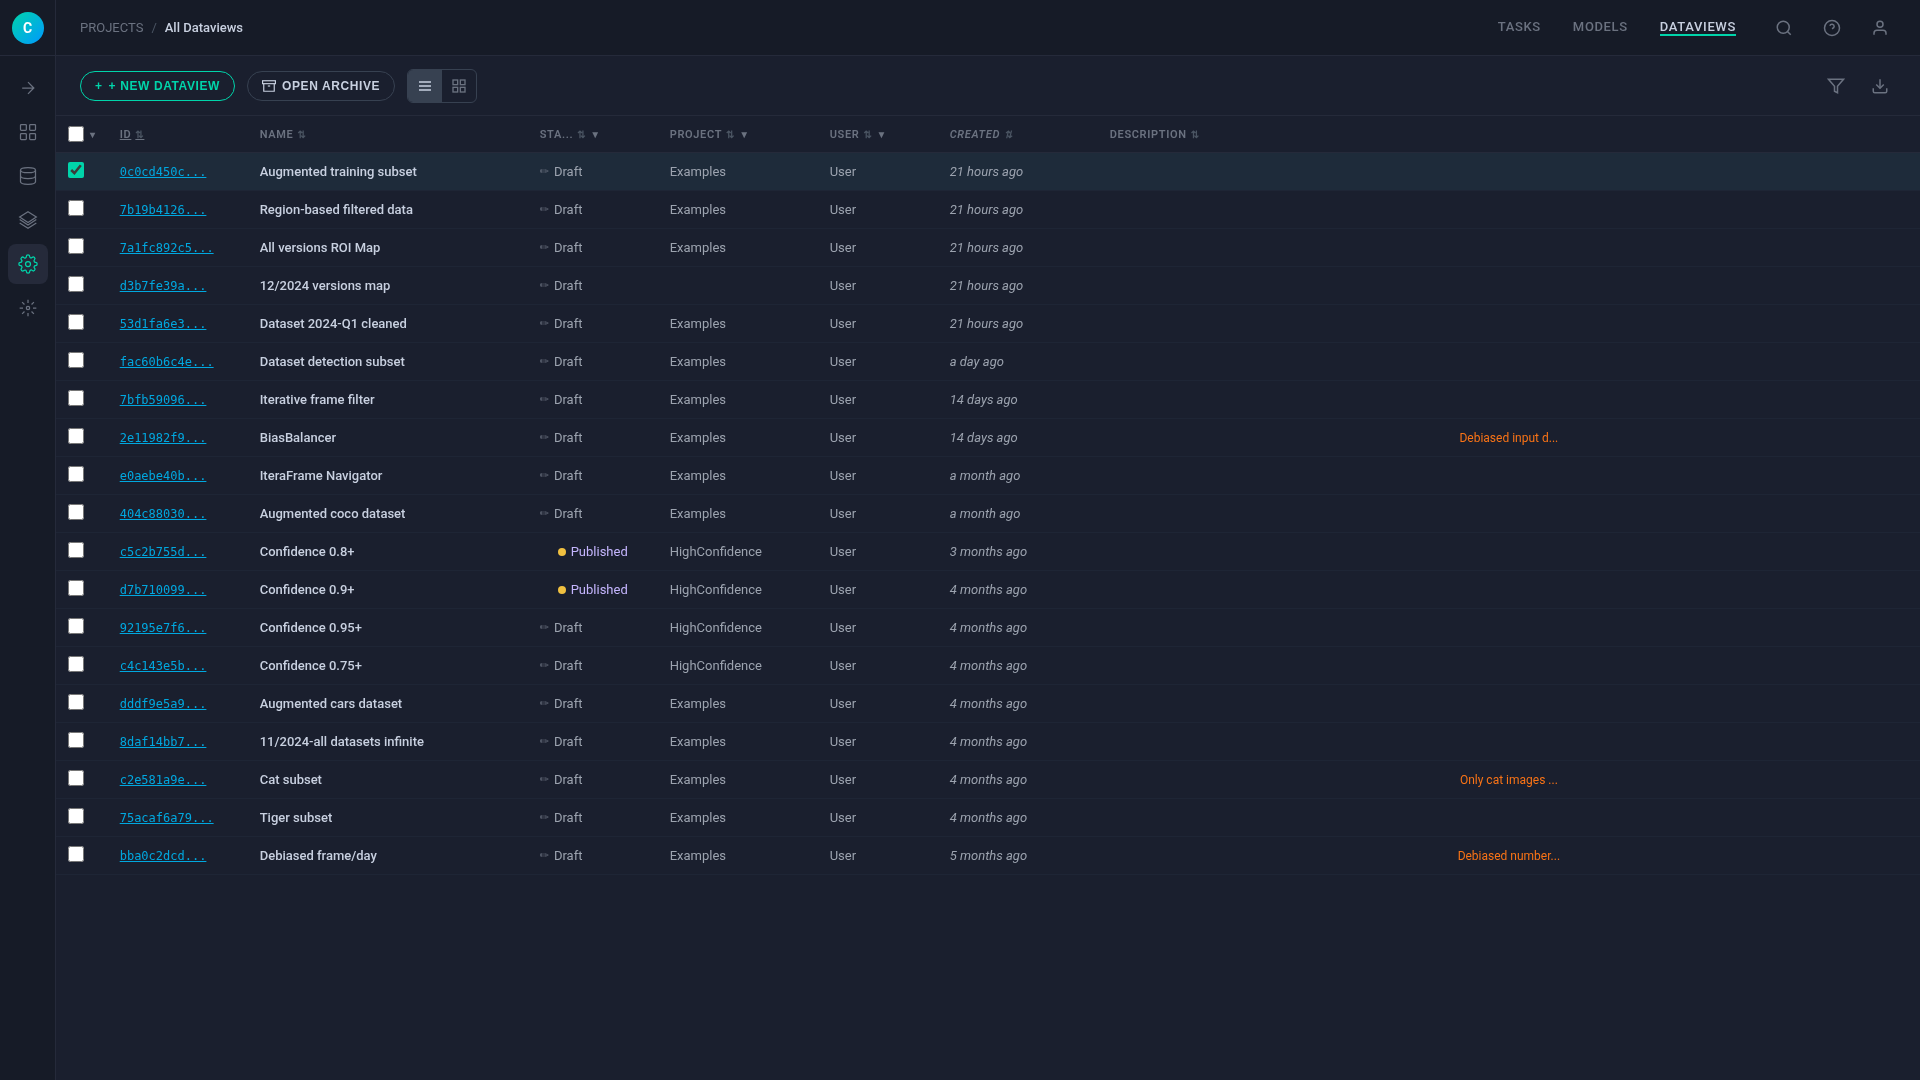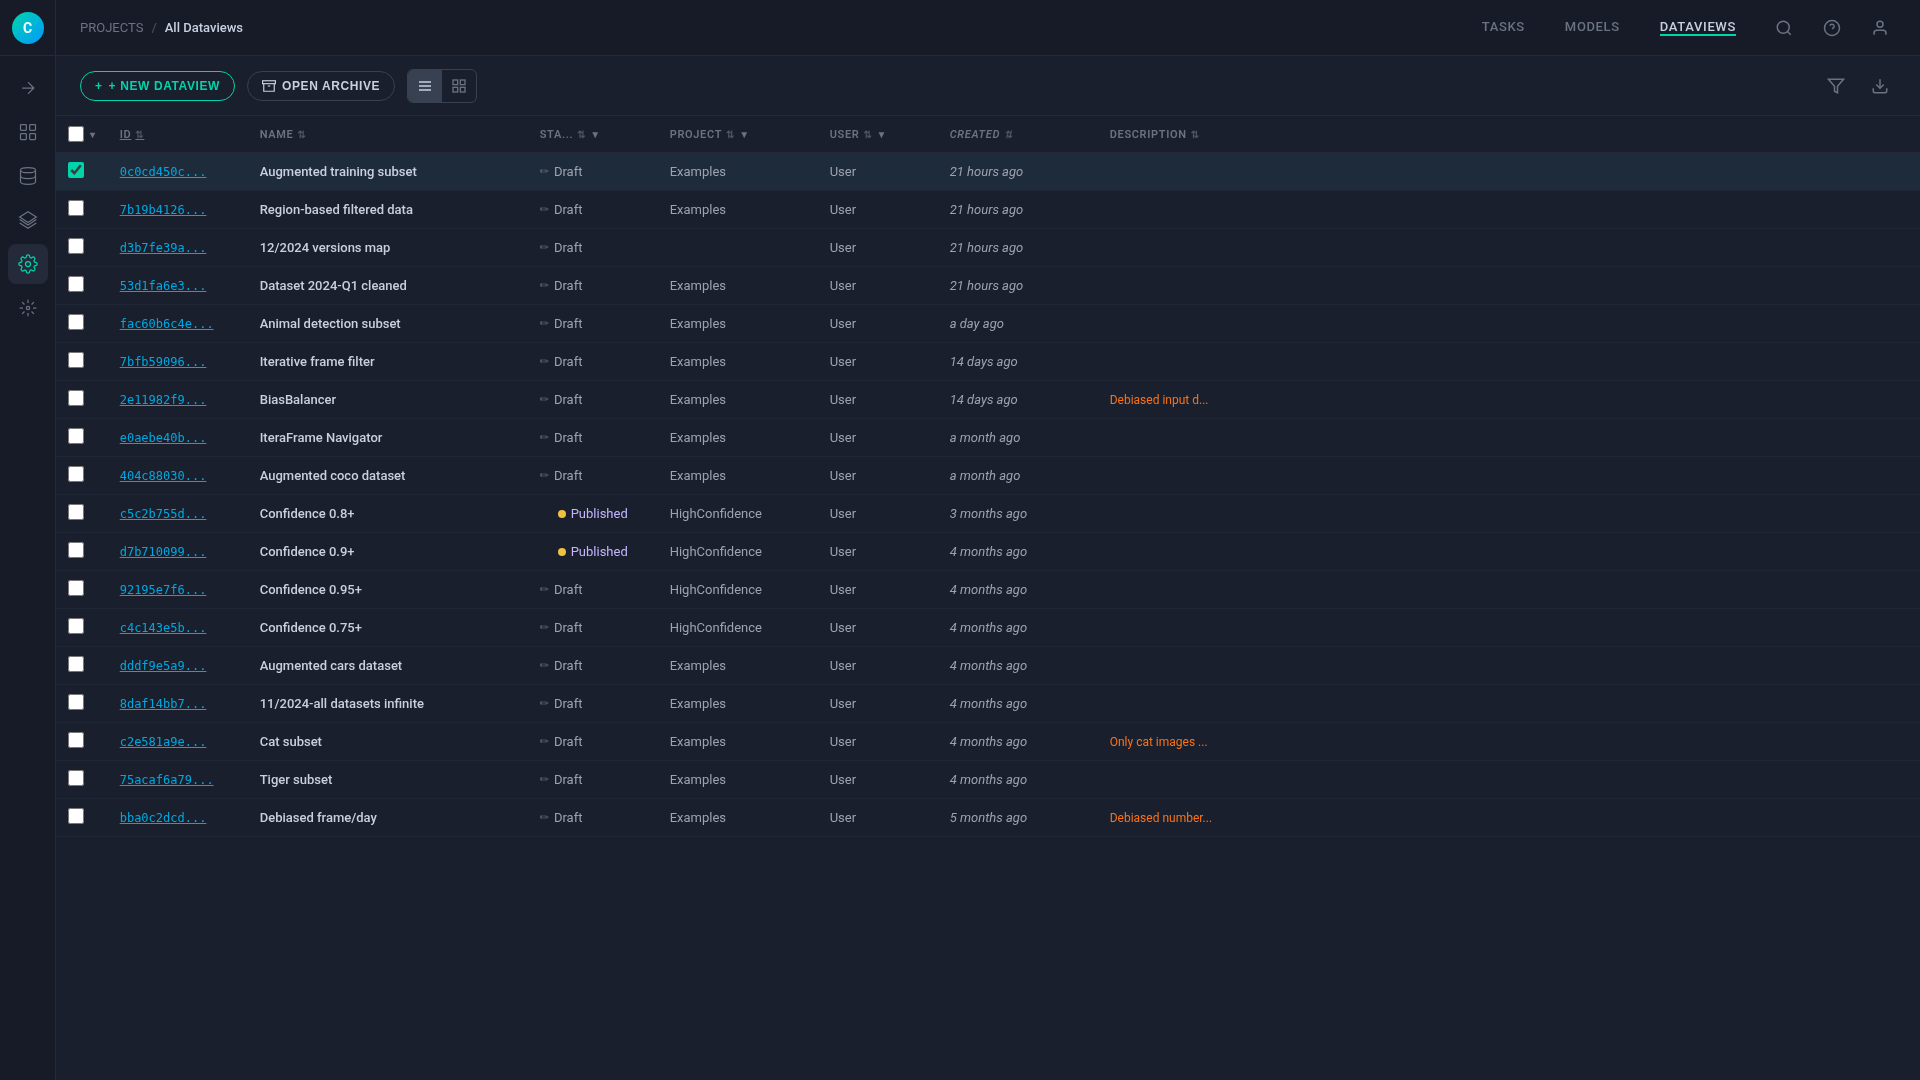--- a/index.html
+++ b/index.html
@@ -92,21 +92,21 @@
       color: #6b7280;
       font-size: 13px;
       flex: 1;
     }
     .breadcrumb-projects { color: #6b7280; }
     .breadcrumb-sep { color: #4b5563; }
     .breadcrumb-current { color: #c8d0e0; font-weight: 500; }
     .nav-links {
       display: flex;
       align-items: center;
-      gap: 40px;
+      gap: 32px;
       margin-right: 32px;
       margin-left: 12px;
     }
     .nav-link {
       color: #6b7280;
       font-size: 13px;
       font-weight: 500;
       text-transform: uppercase;
       letter-spacing: 0.05em;
       padding-bottom: 2px;
@@ -260,21 +260,21 @@
     }
     tr.highlighted td { background: #1e2b3a; }
 
     .col-checkbox { width: 48px; }
     .col-id { width: 140px; text-decoration: underline; }
     .col-name { width: 280px; }
     .col-status { width: 130px; }
     .col-project { width: 160px; }
     .col-user { width: 120px; }
     .col-created { width: 160px; font-style: italic; }
-    .col-description { flex: 1; }
+    .col-description { flex: 1; text-align: center; }
     input[type="checkbox"] {
       width: 16px;
       height: 16px;
       accent-color: #00d4aa;
       cursor: pointer;
     }
 
     .id-cell {
       color: #00a8e0;
       font-family: monospace;
@@ -550,20 +550,37 @@
             </td>
     <td class="col-project project-cell">Examples</td>
     <td class="col-user user-cell">User</td>
     <td class="col-created created-cell">21 hours ago</td>
     <td class="col-description desc-cell"></td>
   </tr>
           <tr>
     <td class="col-checkbox">
       <input type="checkbox" style="">
     </td>
+    <td class="col-id id-cell">7a1fc892c5...</td>
+    <td class="col-name name-cell">All versions ROI Map</td>
+    <td class="col-status">
+              <span class="status-draft">
+        <span class="pencil-icon">✏</span>
+        Draft
+       </span>
+            </td>
+    <td class="col-project project-cell">Examples</td>
+    <td class="col-user user-cell">User</td>
+    <td class="col-created created-cell">21 hours ago</td>
+    <td class="col-description desc-cell"></td>
+  </tr>
+          <tr>
+    <td class="col-checkbox">
+      <input type="checkbox" style="">
+    </td>
     <td class="col-id id-cell">d3b7fe39a...</td>
     <td class="col-name name-cell">12/2024 versions map</td>
     <td class="col-status">
               <span class="status-draft">
         <span class="pencil-icon">✏</span>
         Draft
        </span>
             </td>
     <td class="col-project project-cell"></td>
     <td class="col-user user-cell">User</td>
@@ -585,21 +602,21 @@
     <td class="col-project project-cell">Examples</td>
     <td class="col-user user-cell">User</td>
     <td class="col-created created-cell">21 hours ago</td>
     <td class="col-description desc-cell"></td>
   </tr>
           <tr>
     <td class="col-checkbox">
       <input type="checkbox" style="">
     </td>
     <td class="col-id id-cell">fac60b6c4e...</td>
-    <td class="col-name name-cell">Animal detection subset</td>
+    <td class="col-name name-cell">Dataset detection subset</td>
     <td class="col-status">
               <span class="status-draft">
         <span class="pencil-icon">✏</span>
         Draft
        </span>
             </td>
     <td class="col-project project-cell">Examples</td>
     <td class="col-user user-cell">User</td>
     <td class="col-created created-cell">a day ago</td>
     <td class="col-description desc-cell"></td>

